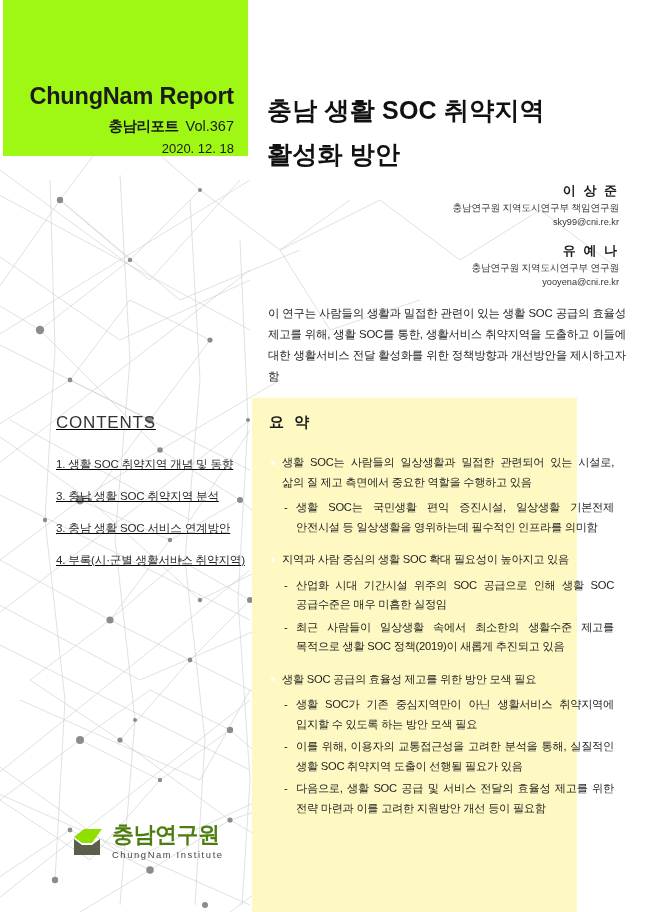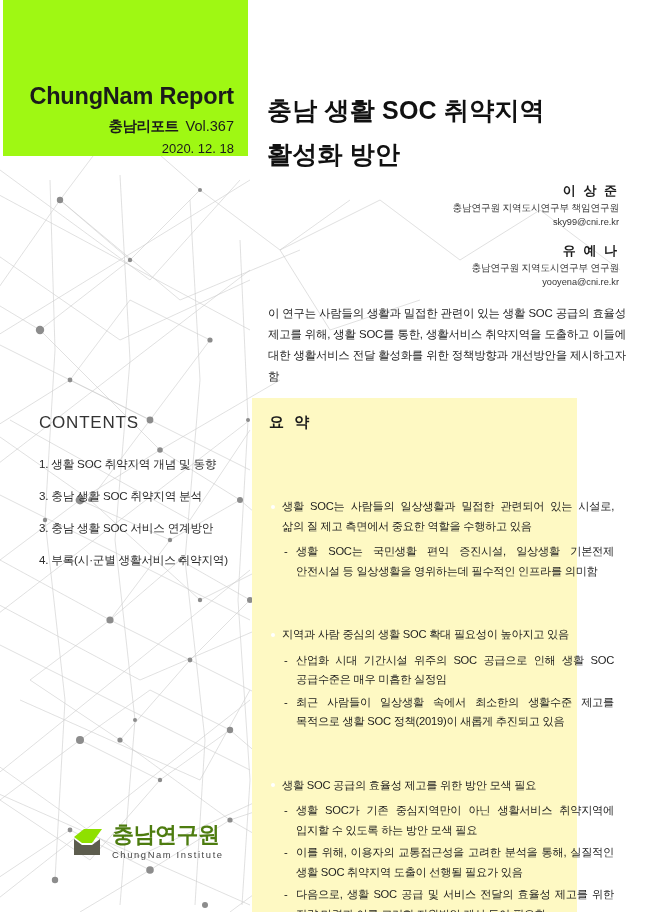--- a/index.html
+++ b/index.html
@@ -138,24 +138,25 @@
     line-height: 21px;
     color: #222222;
     text-align: justify;
     letter-spacing: -0.2px;
     word-break: keep-all;
   }
 
   
   #contents {
     position: absolute;
-    left: 39px;
+    left: 56px;
     top: 413px;
     width: 200px;
     z-index: 3;
+    text-decoration: underline;
   }
   #contents-title {
     font-size: 17px;
     color: #333333;
     letter-spacing: 0.8px;
     margin-bottom: 22px;
   }
   .contents-item {
     font-size: 11.6px;
     color: #2b2b2b;
@@ -194,21 +195,20 @@
   .sum-bullet {
     position: relative;
     padding-left: 12px;
     font-size: 11.2px;
     line-height: 19.5px;
     color: #1d1d1d;
     letter-spacing: -0.25px;
     text-align: justify;
     word-break: keep-all;
     margin-bottom: 6px;
-    margin-top: 44px;
   }
   .sum-bullet::before {
     content: "";
     position: absolute;
     left: 1px;
     top: 7.5px;
     width: 4px;
     height: 4px;
     border-radius: 50%;
     background: #ffffff;

